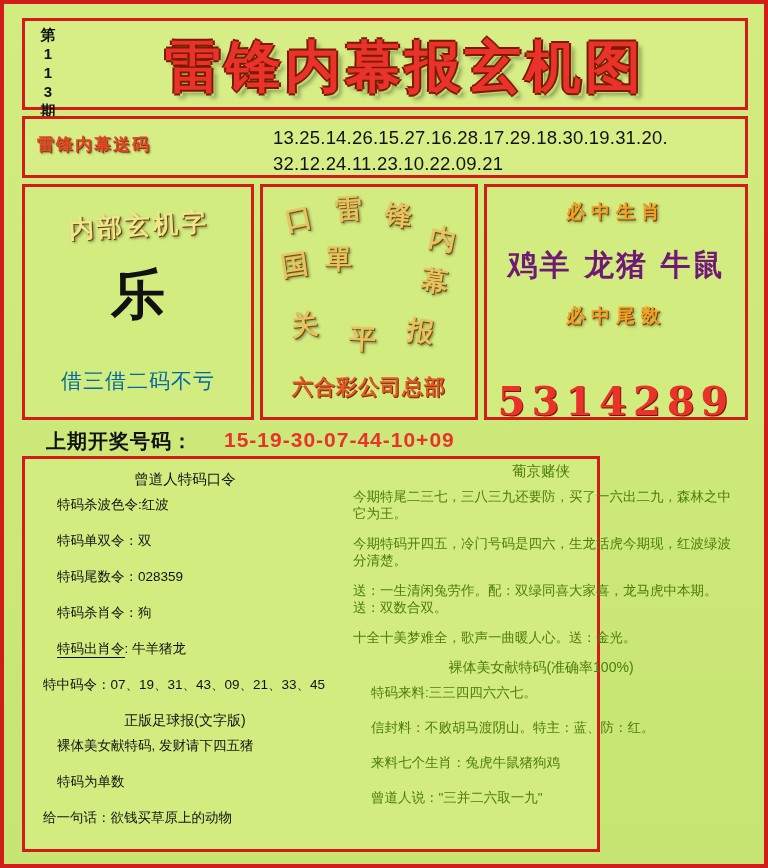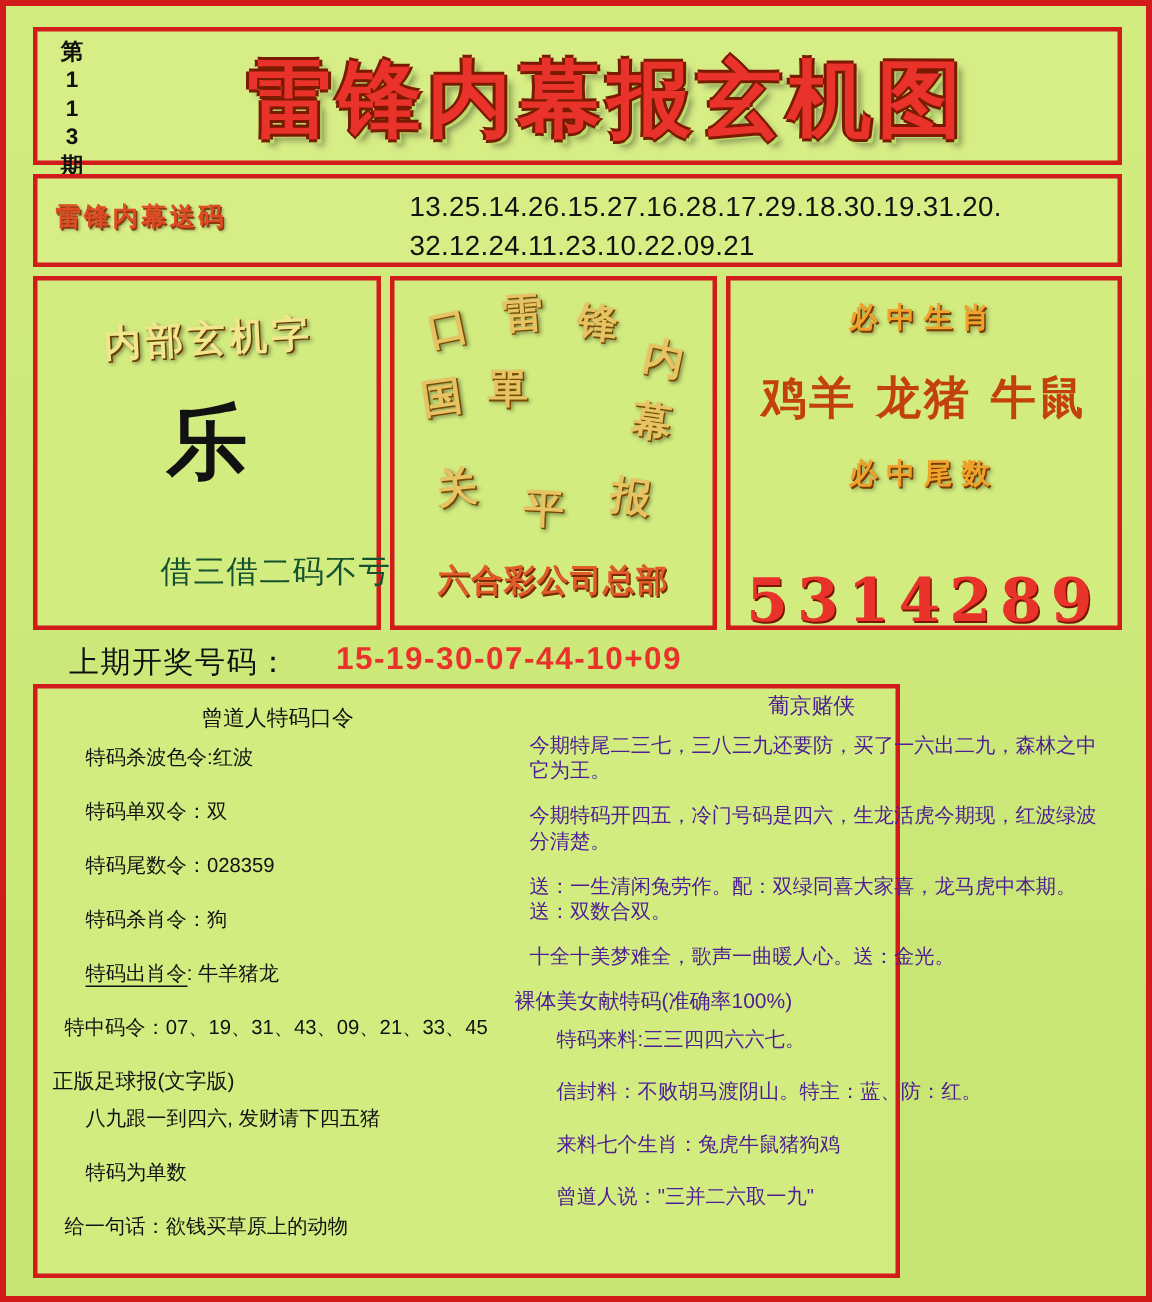--- a/index.html
+++ b/index.html
@@ -148,23 +148,22 @@
     font-weight: bold;
     color: #111;
   }
   .left-foot {
     position: absolute;
     left: 0;
     top: 180px;
     width: 226px;
     text-align: center;
     font-size: 21px;
-    color: #14532d;
+    color: #0369a1;
     letter-spacing: 1px;
-    margin-left: 46px;
   }
 
   .mid-grid {
     position: absolute;
     left: 8px;
     top: 8px;
     width: 196px;
     height: 180px;
   }
   .mid-grid span {
@@ -223,21 +222,21 @@
   .r-title-2 { top: 116px; }
   .r-zodiac {
     position: absolute;
     left: 0;
     top: 58px;
     width: 258px;
     text-align: center;
     font-family: "DejaVu Serif", serif;
     font-size: 30px;
     font-weight: bold;
-    color: #c2410c;
+    color: #701a75;
     letter-spacing: 2px;
   }
   .r-numbers {
     position: absolute;
     left: 0;
     top: 162px;
     width: 258px;
     text-align: center;
     font-family: "DejaVu Serif", serif;
     font-size: 40px;
@@ -254,21 +253,21 @@
     left: 24px;
     top: 424px;
     width: 720px;
     height: 30px;
   }
   .draw-label {
     position: absolute;
     left: 18px;
     top: 0;
     font-size: 20px;
-    font-weight: normal;
+    font-weight: bold;
     color: #111;
     letter-spacing: 1px;
     text-align: right;
   }
   .draw-value {
     position: absolute;
     left: 196px;
     top: 0;
     font-size: 21px;
     font-weight: bold;
@@ -295,31 +294,31 @@
     font-size: 13.5px;
     color: #111;
     line-height: 17px;
   }
   .col-right {
     position: absolute;
     left: 318px;
     top: 0px;
     width: 396px;
     font-size: 13.5px;
-    color: #4c1d95;
+    color: #4d7c0f;
     line-height: 17px;
   }
   .hdr {
     text-align: center;
     font-size: 14.5px;
     font-weight: normal;
     margin: 4px 0 8px 0;
   }
   .sub-hdr {
-    text-align: left;
+    text-align: center;
     font-size: 14px;
     margin: 10px 0 8px 0;
   }
   .lrow { margin: 0 0 19px 0; padding-left: 22px; }
   .lrow.indent2 { padding-left: 8px; }
   .rrow { margin: 0 0 18px 0; padding-left: 8px; }
   .rrow.ind { padding-left: 28px; }
   .ul { border-bottom: 1px solid #111; padding-bottom: 1px; }
   .rblock { padding-left: 10px; }
   .rblock div { margin-bottom: 13px; }
@@ -390,21 +389,21 @@
 
     <div class="col-left">
       <div class="hdr">曾道人特码口令</div>
       <div class="lrow">特码杀波色令:红波</div>
       <div class="lrow">特码单双令：双</div>
       <div class="lrow">特码尾数令：028359</div>
       <div class="lrow">特码杀肖令：狗</div>
       <div class="lrow"><span class="ul">特码出肖令</span>: <span>牛羊猪龙</span></div>
       <div class="lrow indent2">特中码令：07、19、31、43、09、21、33、45</div>
       <div class="sub-hdr">正版足球报(文字版)</div>
-      <div class="lrow">八九跟一到四六, 发财请下四五猪</div>
+      <div class="lrow">裸体美女献特码, 发财请下四五猪</div>
       <div class="lrow">特码为单数</div>
       <div class="lrow indent2">给一句话：欲钱买草原上的动物</div>
     </div>
 
     <div class="col-right">
       <div class="hdr">葡京赌侠</div>
       <div class="rblock">
         <div>今期特尾二三七，三八三九还要防，买了一六出二九，森林之中它为王。</div>
         <div>今期特码开四五，冷门号码是四六，生龙活虎今期现，红波绿波分清楚。</div>
         <div>送：一生清闲兔劳作。配：双绿同喜大家喜，龙马虎中本期。送：双数合双。</div>

